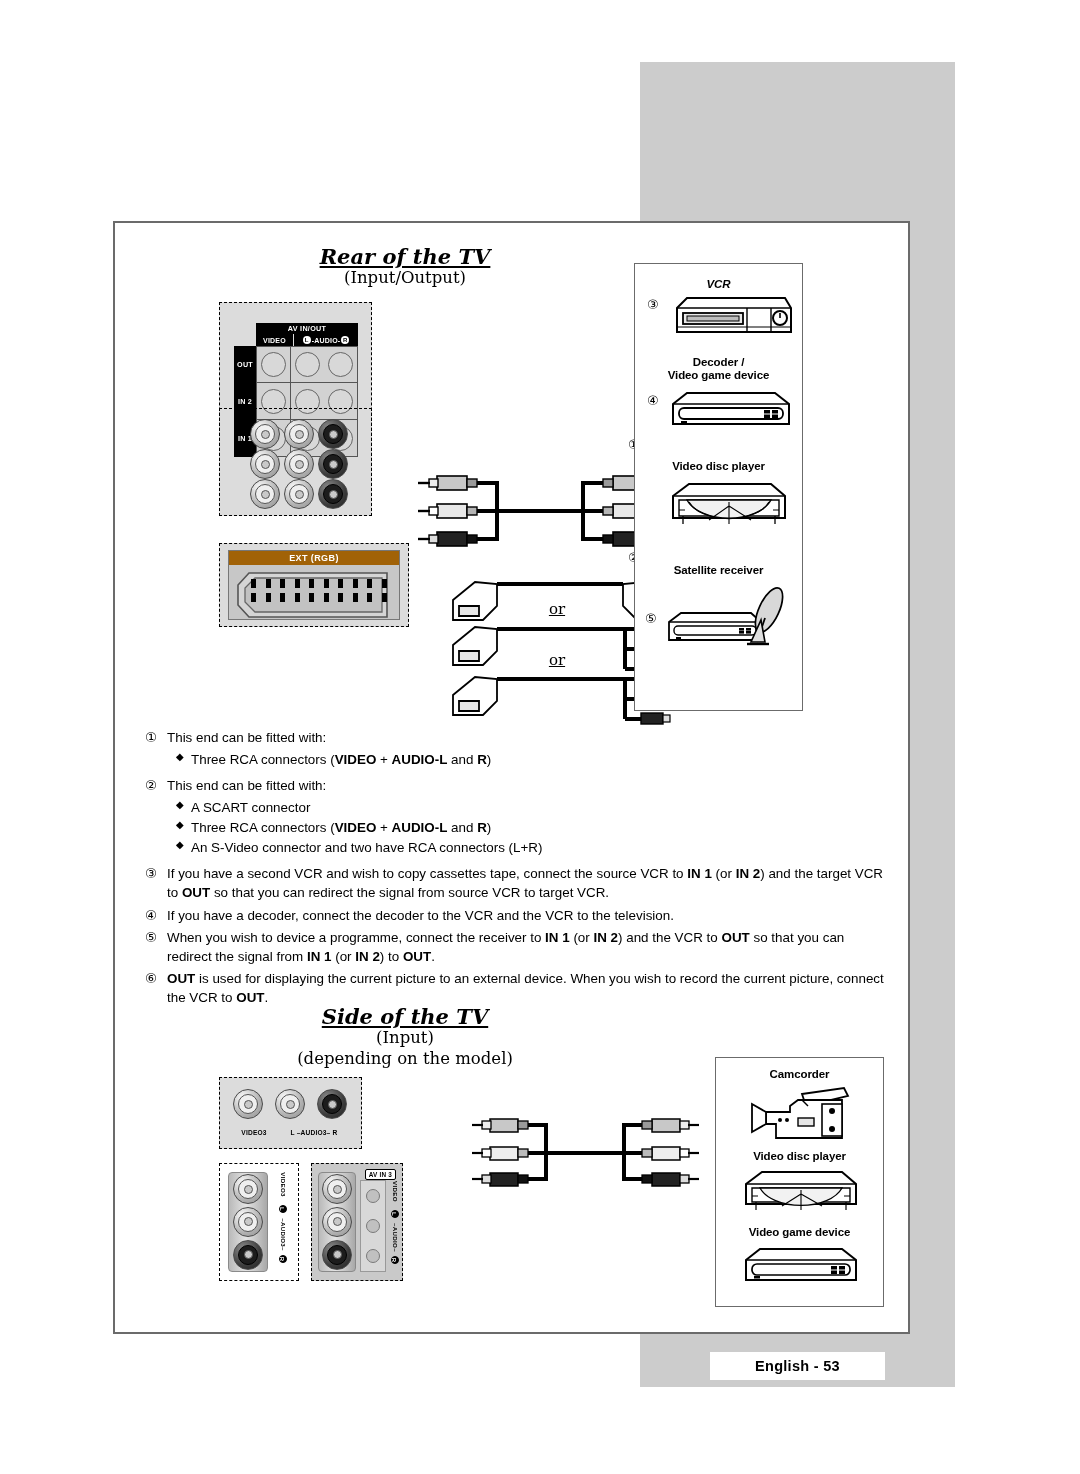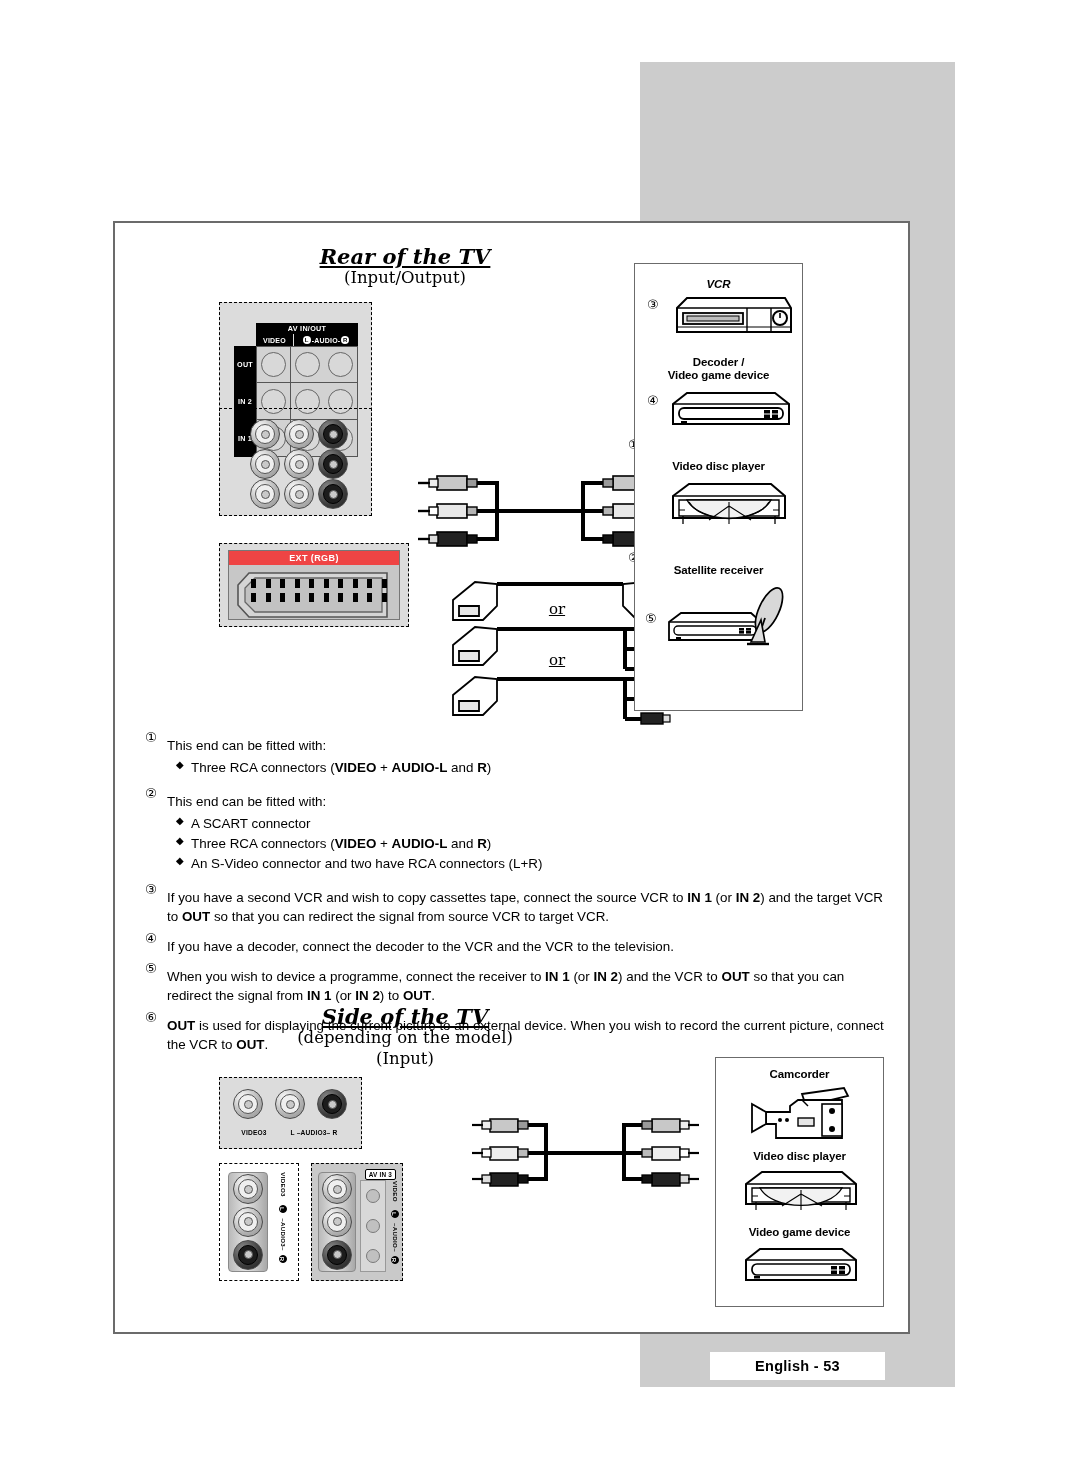--- a/index.html
+++ b/index.html
@@ -142,21 +142,21 @@
     background:#c9c9c9; border:1px solid #555;
   }
   .jack.dark .outer { background:radial-gradient(circle at 32% 28%, #8a8a8a, #3c3c3c 60%, #202020 100%); }
   .jack.dark .mid { background:#1c1c1c; border-color:#000; }
   .jack.dark .pin { background:#c9c9c9; }
 
   
   #ext-box { left:104px; top:320px; width:190px; height:84px; background:#dcdcdc; }
   .ext-inner { position:absolute; left:8px; top:6px; right:8px; bottom:6px; background:#c7c7c7; border:1.2px solid #777; }
   .ext-title {
-    background:#ef4444; color:#fff; font-size:9px; font-weight:bold;
+    background:#a16207; color:#fff; font-size:9px; font-weight:bold;
     text-align:center; height:14px; line-height:14px; letter-spacing:0.4px;
   }
   .scart-shell {
     position:absolute; left:6px; top:20px; right:6px; bottom:6px;
   }
   .scart-pins { position:absolute; left:16px; top:8px; right:6px; bottom:7px; }
   .pinrow { display:flex; justify-content:space-between; height:9px; margin-bottom:5px; }
   .pinrow i { display:block; width:5px; height:9px; background:#000; }
 
   
@@ -175,21 +175,21 @@
     font-size:13px; line-height:1;
   }
 
   
   #notes {
     position:absolute; left:30px; top:505px; width:742px;
     font-size:13.4px; line-height:1.42;
   }
   .note { display:flex; margin-bottom:3px; }
   .note .n { width:22px; flex:none; font-family:"DejaVu Sans", sans-serif; font-size:13.5px; }
-  .note .t { flex:1;margin-top:8px; }
+  .note .t { flex:1; }
   .bullets { margin:1px 0 7px 22px; }
   .bul { display:flex; margin-bottom:1px; }
   .bul .d { width:24px; flex:none; font-size:10px; padding-left:9px; }
   .bul .t { flex:1; }
 
   
   #side-h-box { left:104px; top:854px; width:143px; height:72px; background:#dcdcdc; }
   .sideh-jacks { position:absolute; left:13px; top:11px; display:flex; gap:12px; }
   .sideh-lab {
     position:absolute; left:12px; top:51px; width:120px;
@@ -636,22 +636,22 @@
           <span class="t"><span>When you wish to device a programme, connect the receiver to </span><b>IN 1</b><span> (or </span><b>IN 2</b><span>) and the VCR to </span><b>OUT</b><span> so that you can redirect the signal from </span><b>IN 1</b><span> (or </span><b>IN 2</b><span>) to </span><b>OUT</b><span>.</span></span>
         </div>
         <div class="note">
           <span class="n">⑥</span>
           <span class="t"><b>OUT</b><span> is used for displaying the current picture to an external device. When you wish to record the current picture, connect the VCR to </span><b>OUT</b><span>.</span></span>
         </div>
       </div>
 
     <div class="sec-head" id="side-head">
       <span class="main">Side of the TV</span>
+      <span class="sub">(Input)</span>
       <span class="sub">(depending on the model)</span>
-      <span class="sub">(Input)</span>
     </div>
 
     <div class="dash" id="side-h-box">
       <div class="sideh-jacks">
         <div class="jack">
             <span class="outer"></span>
             <span class="mid"></span>
             <span class="pin"></span>
           </div>
         <div class="jack">

